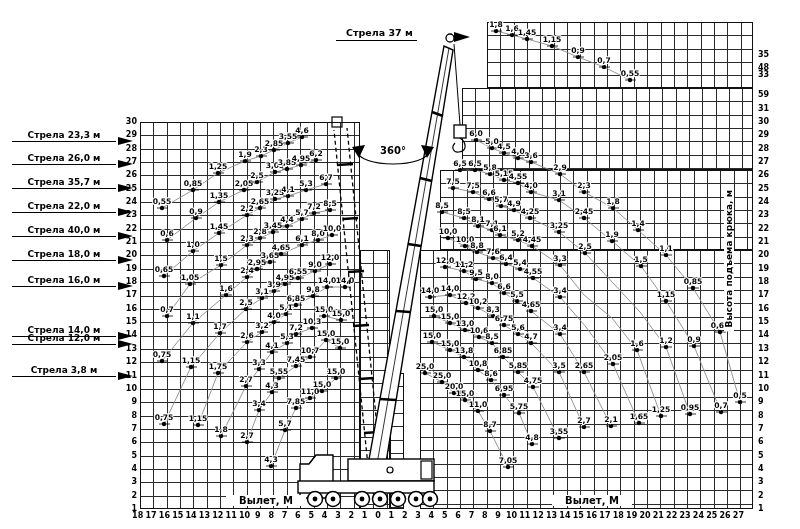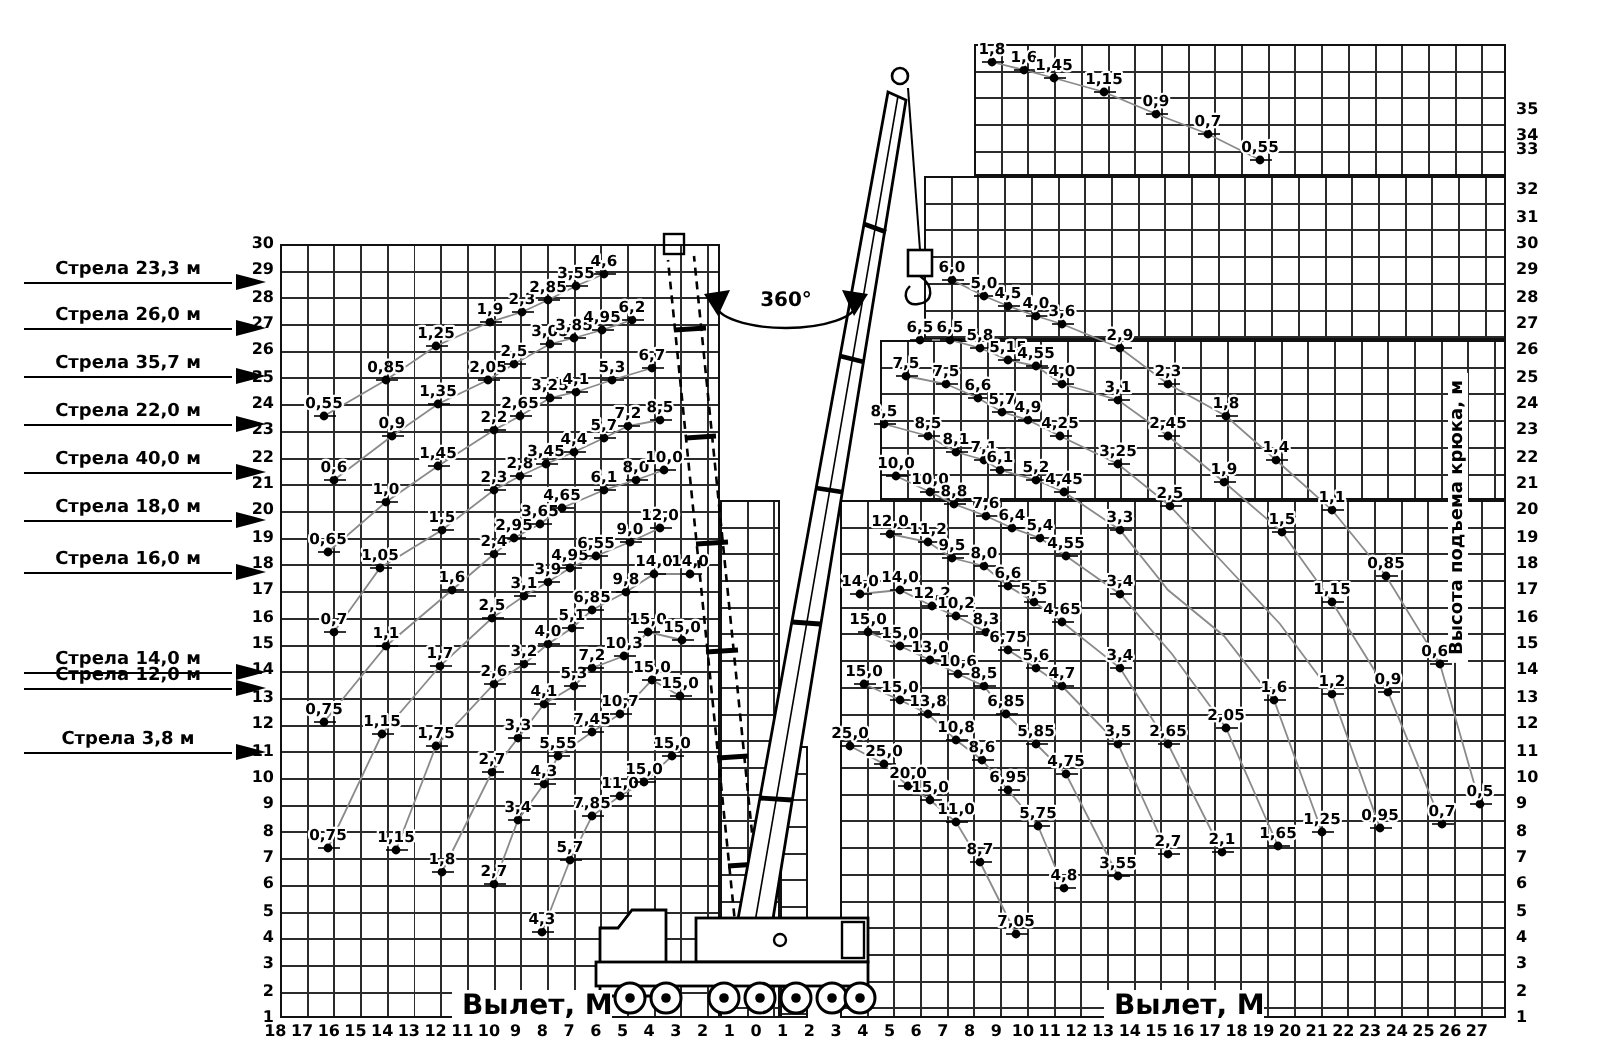--- a/index.html
+++ b/index.html
@@ -10,21 +10,21 @@
       repeating-linear-gradient(to right,transparent 0,transparent 12.35px,#2b2b2b 12.35px,#2b2b2b 13.35px),
       repeating-linear-gradient(to bottom,transparent 0,transparent 12.35px,#2b2b2b 12.35px,#2b2b2b 13.35px);}
   .tick{position:absolute;font-size:8px;font-weight:bold;line-height:10px}
   .xtick{width:20px;text-align:center}
   .ytickL{width:18px;text-align:right}
   .ytickR{width:22px;text-align:left}
   .boom-label{position:absolute;left:12px;width:104px;font-size:9px;font-weight:bold;text-align:center}
   .bl-text{display:block;border-bottom:1.3px solid #000;padding-bottom:1px}
   .bl-arrow{position:absolute;right:-17px;top:7px;width:0;height:0;
     border-left:15px solid #000;border-top:4.5px solid transparent;border-bottom:4.5px solid transparent}
-  .axis-caption{position:absolute;font-size:14px;font-weight:bold;background:#fff;padding:0 5px;white-space:nowrap}
+  .axis-caption{position:absolute;font-size:10px;font-weight:bold;background:#fff;padding:0 5px;white-space:nowrap}
   .v-caption{position:absolute;font-size:9px;font-weight:bold;background:#fff;
     writing-mode:vertical-rl;transform:rotate(180deg);padding:4px 0;white-space:nowrap}
   .title-note{position:absolute;left:336px;top:26px;width:160px;font-size:9.5px;font-weight:bold;line-height:13px}
   .tn-row{position:relative;display:block}
   .tn1{display:inline-block;border-bottom:1.3px solid #000;padding:0 4px 1px 10px}
   .tn-arrow{position:absolute;left:118px;top:6px;width:0;height:0;
     border-left:16px solid #000;border-top:5px solid transparent;border-bottom:5px solid transparent}
   .rot-widget{position:absolute;left:350px;top:143px;width:86px;height:34px}
   .rot-text{position:absolute;left:0;top:2px;width:86px;text-align:center;font-size:10px;font-weight:bold;background:transparent}
   svg{position:absolute;left:0;top:0}
@@ -716,20 +716,21 @@
   <svg width="86" height="34" viewBox="0 0 86 34">
     <path d="M8,9 A35 12 0 1 0 78,9" stroke="#000" stroke-width="1.2" fill="none"></path>
     <polygon points="2,4 15,2 9,15" fill="#000"></polygon>
     <polygon points="84,4 71,2 77,15" fill="#000"></polygon>
     <rect x="27" y="4" width="32" height="13" fill="#fff"></rect>
   </svg>
   <div class="rot-text">360°</div>
 </div>
 
 <div class="title-note">
+  <span class="tn-row"><span class="tn1">Стрела 37 м</span><span class="tn-arrow"></span></span>
 </div>
 
 <div id="boom-labels">
     <div class="boom-label" style="top: 130px;">
       <span class="bl-text">Стрела 23,3 м</span>
       <span class="bl-arrow"></span>
     </div>
     <div class="boom-label" style="top: 153px;">
       <span class="bl-text">Стрела 26,0 м</span>
       <span class="bl-arrow"></span>
@@ -793,23 +794,23 @@
     <div class="tick ytickL" style="left: 119px; top: 397.2px;">9</div>
     <div class="tick ytickL" style="left: 119px; top: 410.55px;">8</div>
     <div class="tick ytickL" style="left: 119px; top: 423.9px;">7</div>
     <div class="tick ytickL" style="left: 119px; top: 437.25px;">6</div>
     <div class="tick ytickL" style="left: 119px; top: 450.6px;">5</div>
     <div class="tick ytickL" style="left: 119px; top: 463.95px;">4</div>
     <div class="tick ytickL" style="left: 119px; top: 477.3px;">3</div>
     <div class="tick ytickL" style="left: 119px; top: 490.65px;">2</div>
     <div class="tick ytickL" style="left: 119px; top: 504px;">1</div>
     <div class="tick ytickR" style="left: 758px; top: 50.1px;">35</div>
-    <div class="tick ytickR" style="left: 758px; top: 63.45px;">34</div>
+    <div class="tick ytickR" style="left: 758px; top: 63.45px;">48</div>
     <div class="tick ytickR" style="left: 758px; top: 70px;">33</div>
-    <div class="tick ytickR" style="left: 758px; top: 90.15px;">32</div>
+    <div class="tick ytickR" style="left: 758px; top: 90.15px;">59</div>
     <div class="tick ytickR" style="left: 758px; top: 103.5px;">31</div>
     <div class="tick ytickR" style="left: 758px; top: 116.85px;">30</div>
     <div class="tick ytickR" style="left: 758px; top: 130.2px;">29</div>
     <div class="tick ytickR" style="left: 758px; top: 143.55px;">28</div>
     <div class="tick ytickR" style="left: 758px; top: 156.9px;">27</div>
     <div class="tick ytickR" style="left: 758px; top: 170.25px;">26</div>
     <div class="tick ytickR" style="left: 758px; top: 183.6px;">25</div>
     <div class="tick ytickR" style="left: 758px; top: 196.95px;">24</div>
     <div class="tick ytickR" style="left: 758px; top: 210.3px;">23</div>
     <div class="tick ytickR" style="left: 758px; top: 223.65px;">22</div>

